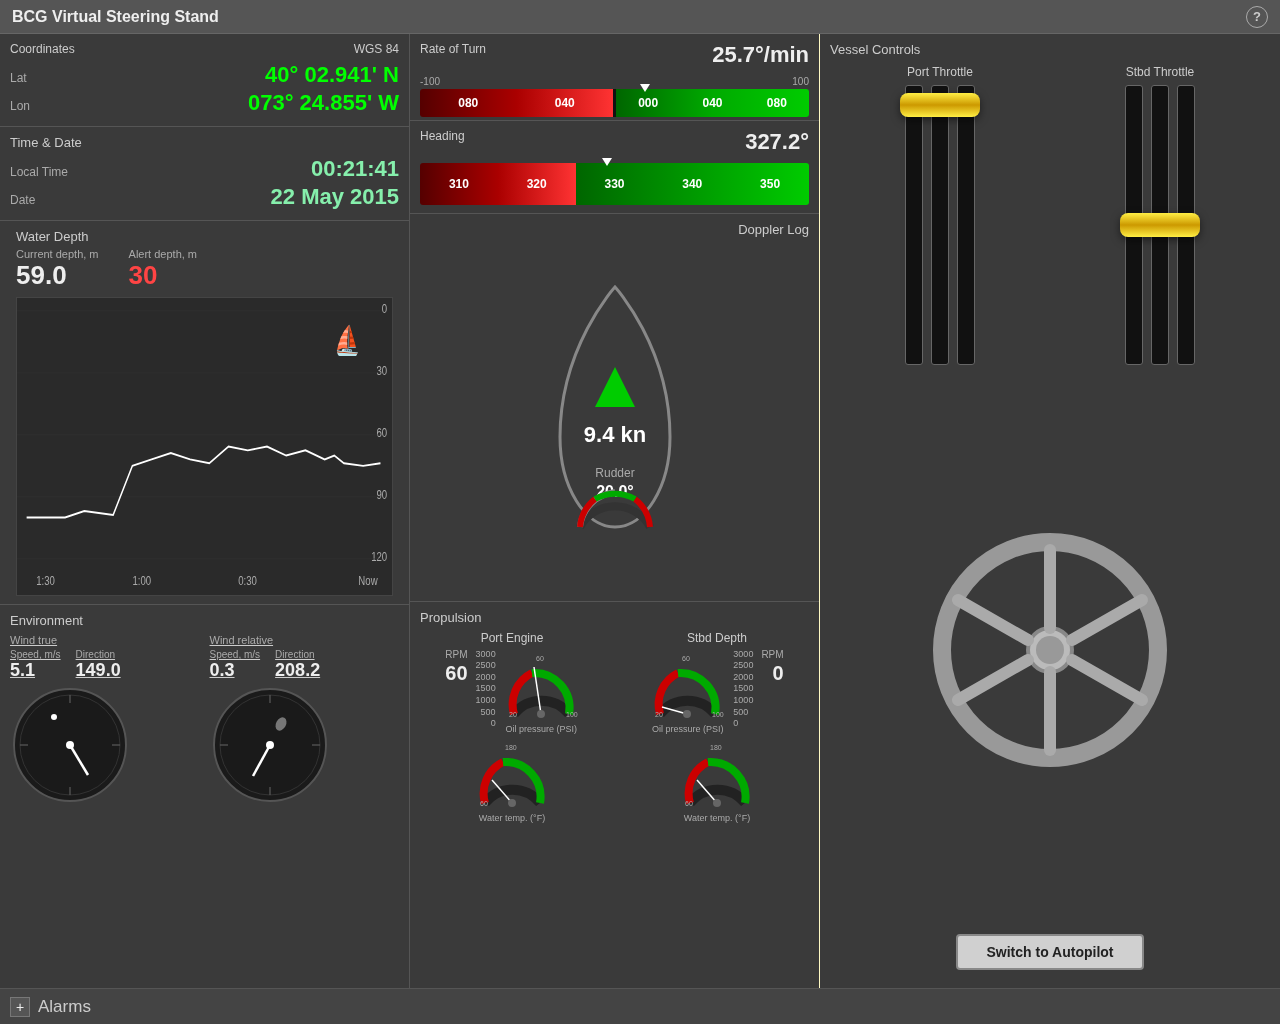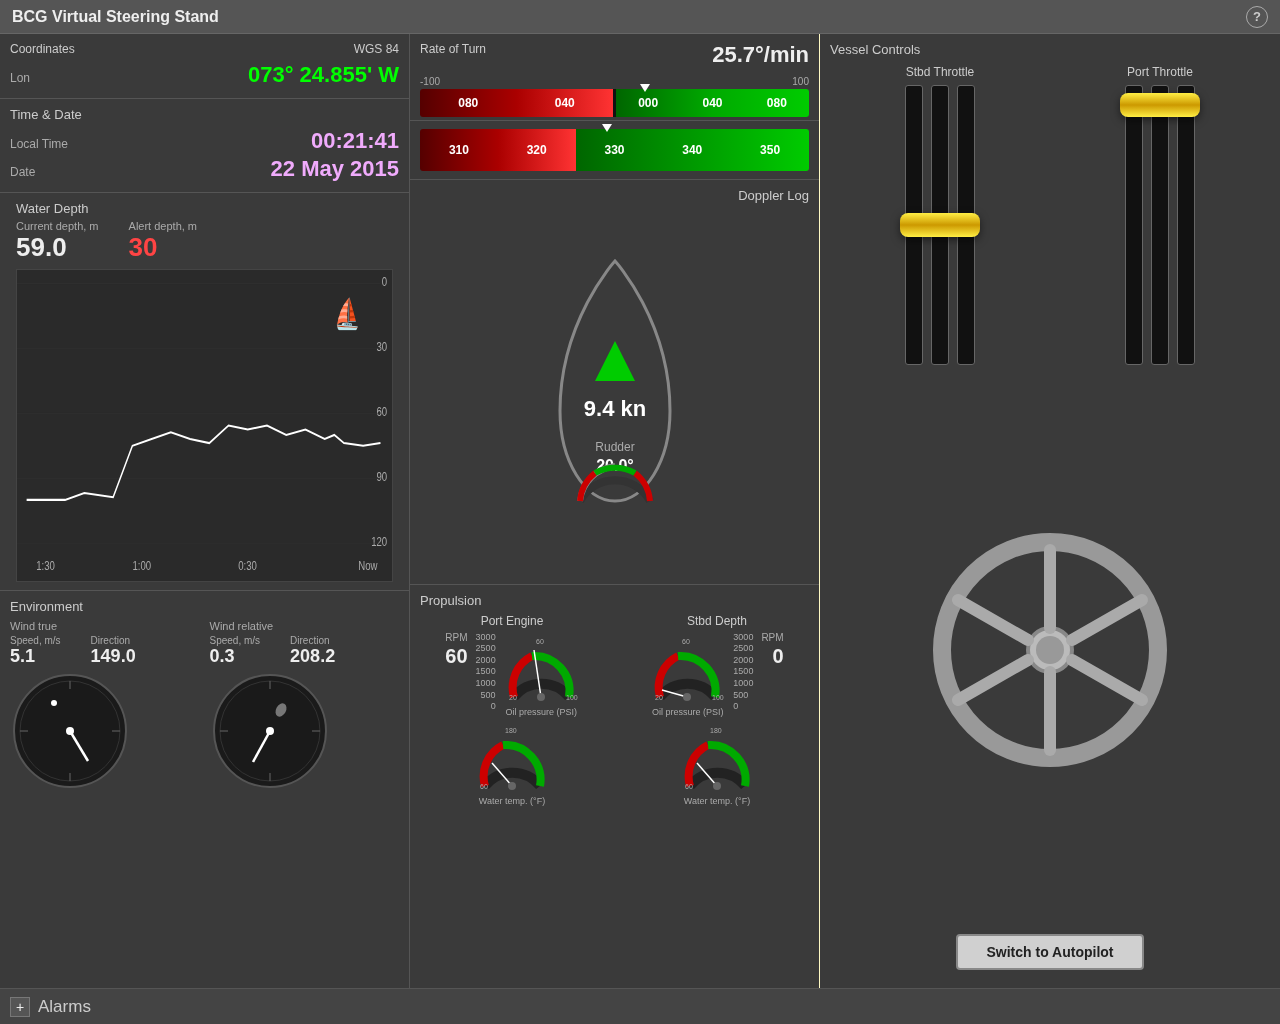--- a/index.html
+++ b/index.html
@@ -81,21 +81,21 @@
       border-bottom: 1px solid #555;
     }
     .time-header { font-size: 13px; color: #ccc; margin-bottom: 6px; }
     .time-row {
       display: flex;
       justify-content: space-between;
       align-items: baseline;
       margin-bottom: 2px;
     }
     .time-label { font-size: 12px; color: #aaa; }
-    .time-value { font-size: 22px; color: #f0abfc; font-weight: bold; }
+    .time-value { font-size: 22px; color: #86efac; font-weight: bold; }
     
     .depth-panel {
       padding: 8px 16px;
       flex: 1;
       display: flex;
       flex-direction: column;
       border-bottom: 1px solid #555;
     }
     .depth-header { font-size: 13px; color: #ccc; margin-bottom: 4px; }
     .depth-top {
@@ -116,25 +116,26 @@
     
     .env-panel {
       padding: 8px 10px;
       flex: 1;
     }
     .env-header { font-size: 13px; color: #ccc; margin-bottom: 6px; }
     .env-content {
       display: flex;
       gap: 10px;
       align-items: flex-start;
+      text-decoration: underline;
     }
     .env-section-title { font-size: 11px; color: #aaa; margin-bottom: 3px; }
     .env-values-row {
       display: flex;
-      gap: 30px;
+      gap: 15px;
       margin-bottom: 4px;
     }
     .env-val-group {}
     .env-val-label { font-size: 10px; color: #aaa; }
     .env-val { font-size: 18px; color: #eee; font-weight: bold; }
     
     .rot-panel {
       padding: 8px 10px;
       border-bottom: 1px solid #555;
     }
@@ -278,20 +279,24 @@
 <div class="main-layout">
 
   <div class="left-col">
 
     <div class="coords-panel">
       <div class="coords-header">
         <span>Coordinates</span>
         <span>WGS 84</span>
       </div>
       <div class="coords-row">
+        <span class="coords-label">Lat</span>
+        <span class="coords-value">40° 02.941'  N</span>
+      </div>
+      <div class="coords-row">
         <span class="coords-label">Lon</span>
         <span class="coords-value">073° 24.855'  W</span>
       </div>
     </div>
 
     <div class="time-panel">
       <div class="time-header">Time &amp; Date</div>
       <div class="time-row">
         <span class="time-label">Local Time</span>
         <span class="time-value">00:21:41</span>
@@ -436,20 +441,24 @@
               <span>000</span>
                 <span>040</span>
                 <span>080</span>
             </div>
           </div>
         </div>
       </div>
     </div>
 
     <div class="heading-panel">
+      <div class="heading-header">
+        <span>Heading</span>
+        <span style="font-size:22px;color:#eee;font-weight:bold;">327.2°</span>
+      </div>
       <div style="position:relative;">
 
         <div style="position:absolute;top:-5px;left:calc(48% - 5px);width:0;height:0;border-left:5px solid transparent;border-right:5px solid transparent;border-top:8px solid white;z-index:2;"></div>
         <div style="height:42px;border-radius:3px;overflow:hidden;display:flex;">
           <div style="width:40%;background:linear-gradient(to right,#550000,#aa0000,#ff3333);display:flex;align-items:center;justify-content:space-around;font-size:12px;color:white;font-weight:bold;">
             <span>310</span>
               <span>320</span>
           </div>
           <div style="width:60%;background:linear-gradient(to right,#006600,#009900,#00cc00);display:flex;align-items:center;justify-content:space-around;font-size:12px;color:white;font-weight:bold;">
             <span>330</span>
@@ -593,44 +602,44 @@
 
   </div>
 
   <div class="right-col">
     <div class="vessel-controls">
       <div class="vessel-title">Vessel Controls</div>
 
       <div class="throttles-row">
 
         <div class="throttle-section">
+          <div class="throttle-label">Port Throttle</div>
+          <div style="position:relative;width:90px;height:280px;display:flex;justify-content:center;">
+
+            <div style="width:18px;height:100%;background:#111;border:1.5px solid #666;border-radius:3px;position:absolute;left:10px;"></div>
+
+            <div style="width:18px;height:100%;background:#111;border:1.5px solid #666;border-radius:3px;position:absolute;left:36px;"></div>
+
+            <div style="width:18px;height:100%;background:#111;border:1.5px solid #666;border-radius:3px;position:absolute;left:62px;"></div>
+
+            <div style="width:80px;height:24px;background:linear-gradient(to bottom,#ffee44,#cc9900,#ffee44);border-radius:8px;position:absolute;top:8px;left:5px;cursor:pointer;box-shadow:0 3px 8px rgba(0,0,0,0.5);"></div>
+          </div>
+        </div>
+
+        <div class="throttle-section">
           <div class="throttle-label">Stbd Throttle</div>
           <div style="position:relative;width:90px;height:280px;display:flex;justify-content:center;">
 
             <div style="width:18px;height:100%;background:#111;border:1.5px solid #666;border-radius:3px;position:absolute;left:10px;"></div>
 
             <div style="width:18px;height:100%;background:#111;border:1.5px solid #666;border-radius:3px;position:absolute;left:36px;"></div>
 
             <div style="width:18px;height:100%;background:#111;border:1.5px solid #666;border-radius:3px;position:absolute;left:62px;"></div>
 
             <div style="width:80px;height:24px;background:linear-gradient(to bottom,#ffee44,#cc9900,#ffee44);border-radius:8px;position:absolute;top:128px;left:5px;cursor:pointer;box-shadow:0 3px 8px rgba(0,0,0,0.5);"></div>
-          </div>
-        </div>
-
-        <div class="throttle-section">
-          <div class="throttle-label">Port Throttle</div>
-          <div style="position:relative;width:90px;height:280px;display:flex;justify-content:center;">
-
-            <div style="width:18px;height:100%;background:#111;border:1.5px solid #666;border-radius:3px;position:absolute;left:10px;"></div>
-
-            <div style="width:18px;height:100%;background:#111;border:1.5px solid #666;border-radius:3px;position:absolute;left:36px;"></div>
-
-            <div style="width:18px;height:100%;background:#111;border:1.5px solid #666;border-radius:3px;position:absolute;left:62px;"></div>
-
-            <div style="width:80px;height:24px;background:linear-gradient(to bottom,#ffee44,#cc9900,#ffee44);border-radius:8px;position:absolute;top:8px;left:5px;cursor:pointer;box-shadow:0 3px 8px rgba(0,0,0,0.5);"></div>
           </div>
         </div>
 
       </div>
 
       <div class="steering-wheel-container">
         <svg width="240" height="240" viewBox="0 0 240 240">
 
           <circle cx="120" cy="120" r="108" fill="none" stroke="#999" stroke-width="18"></circle>
 

